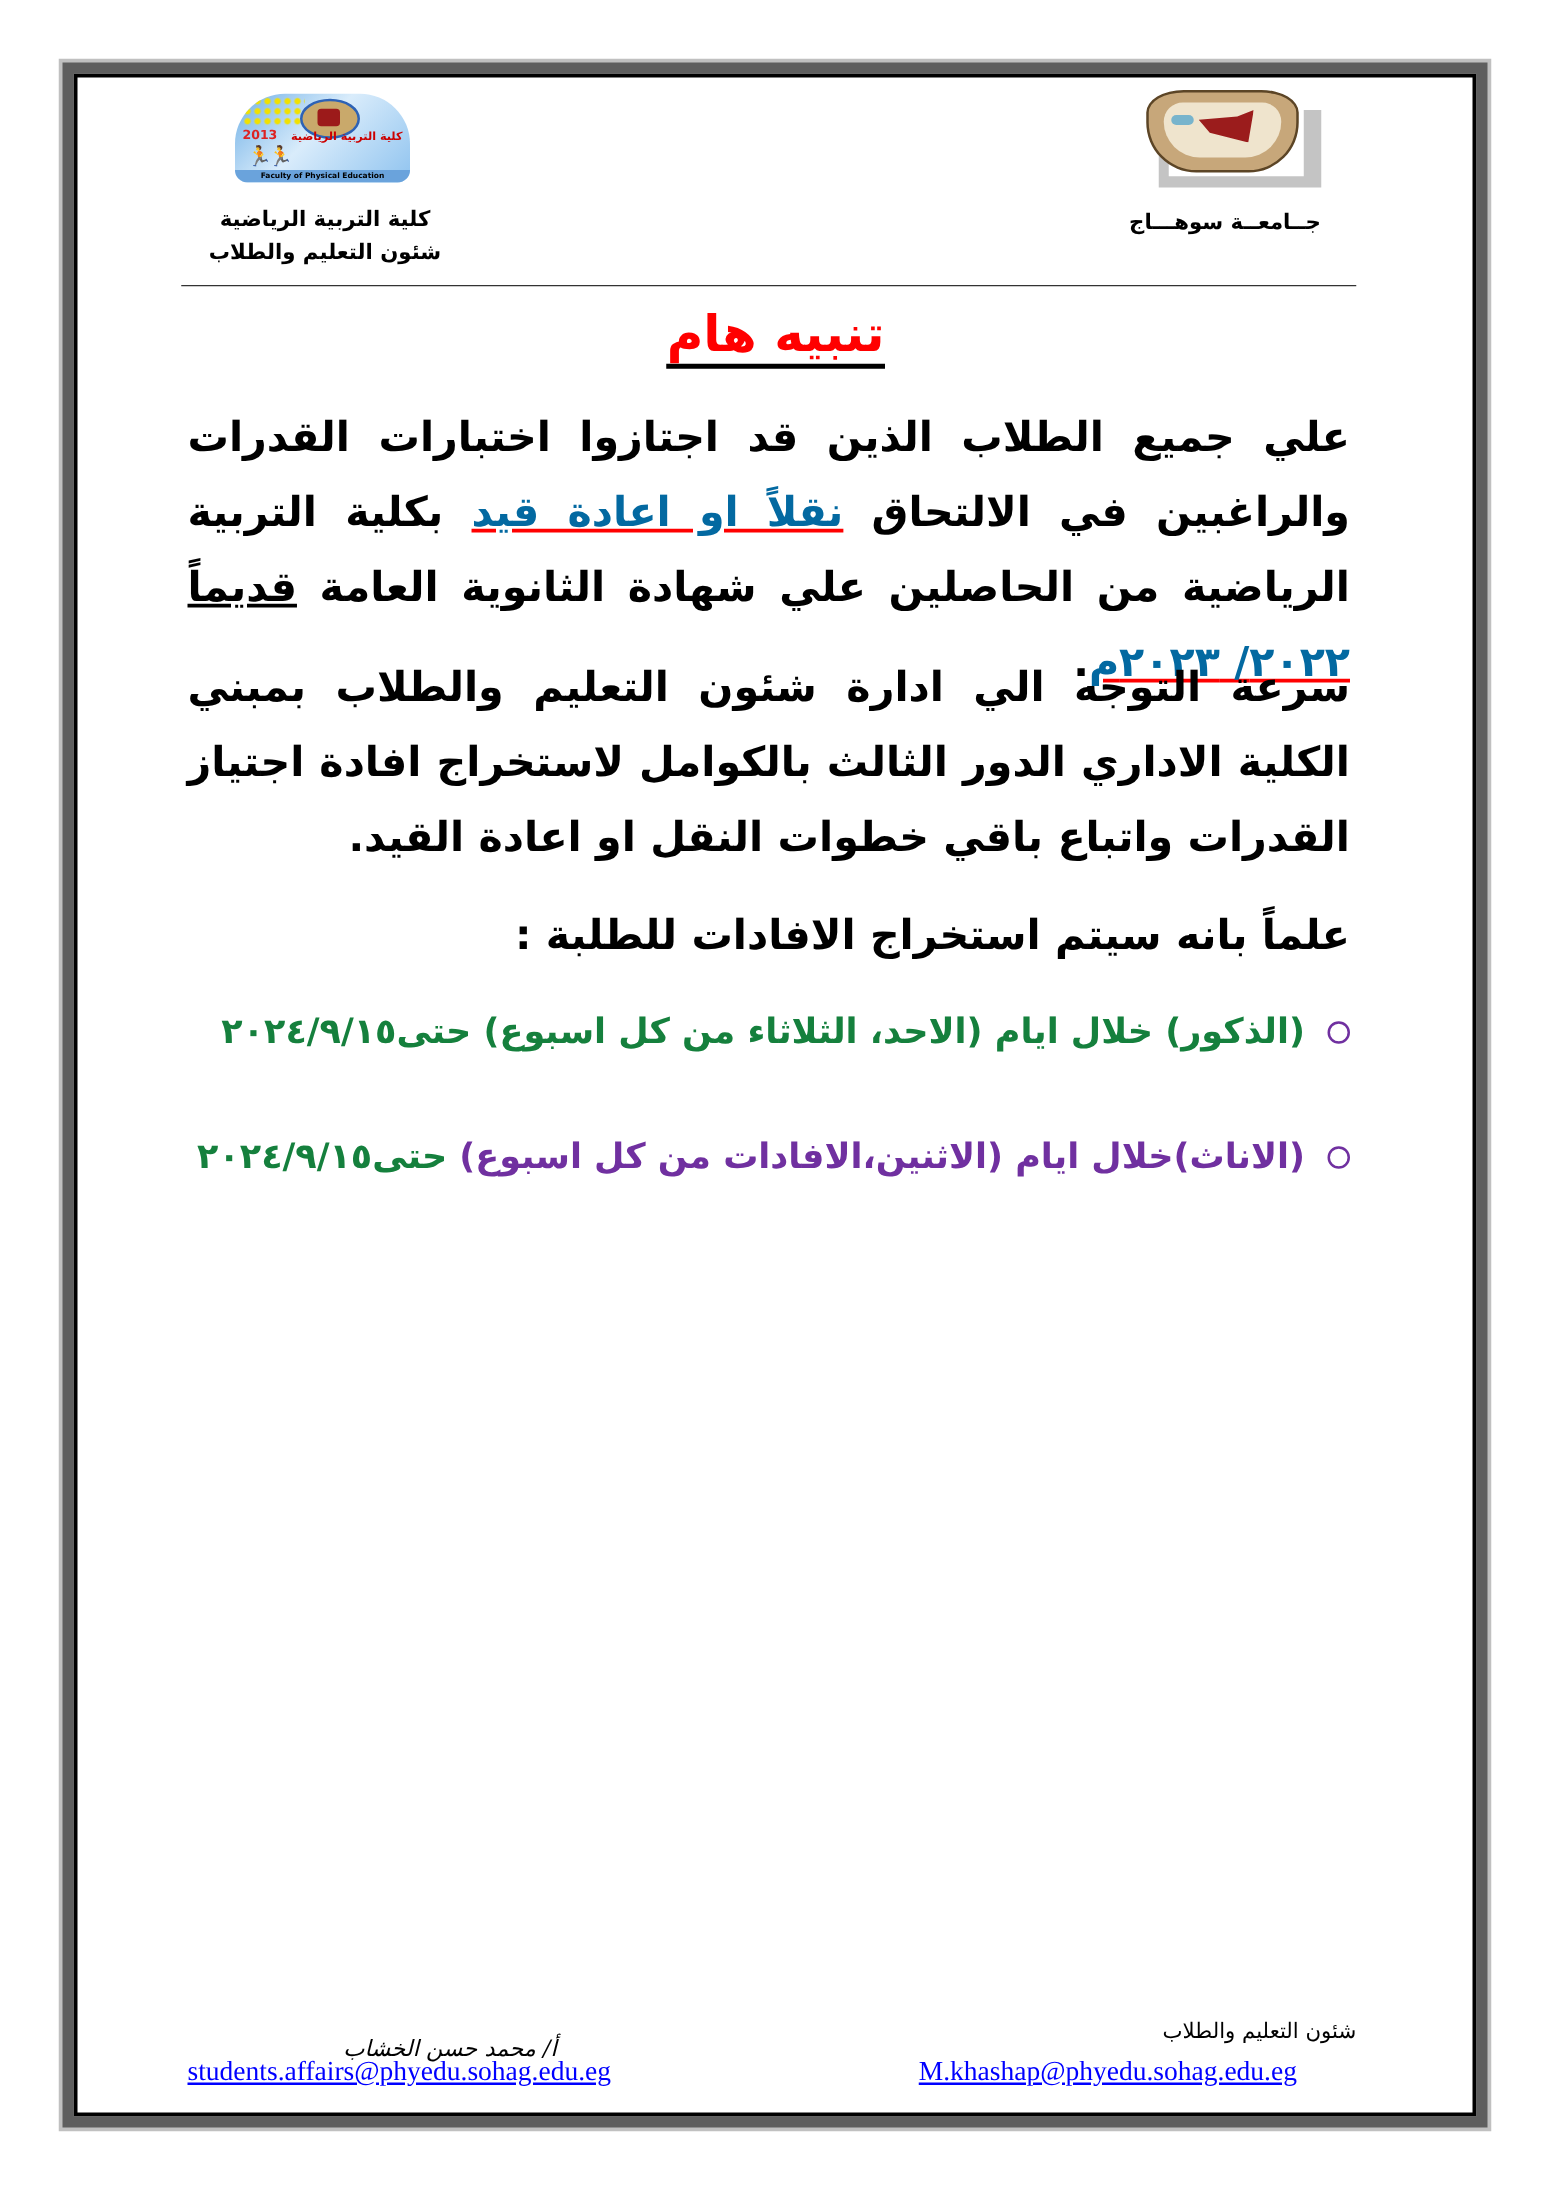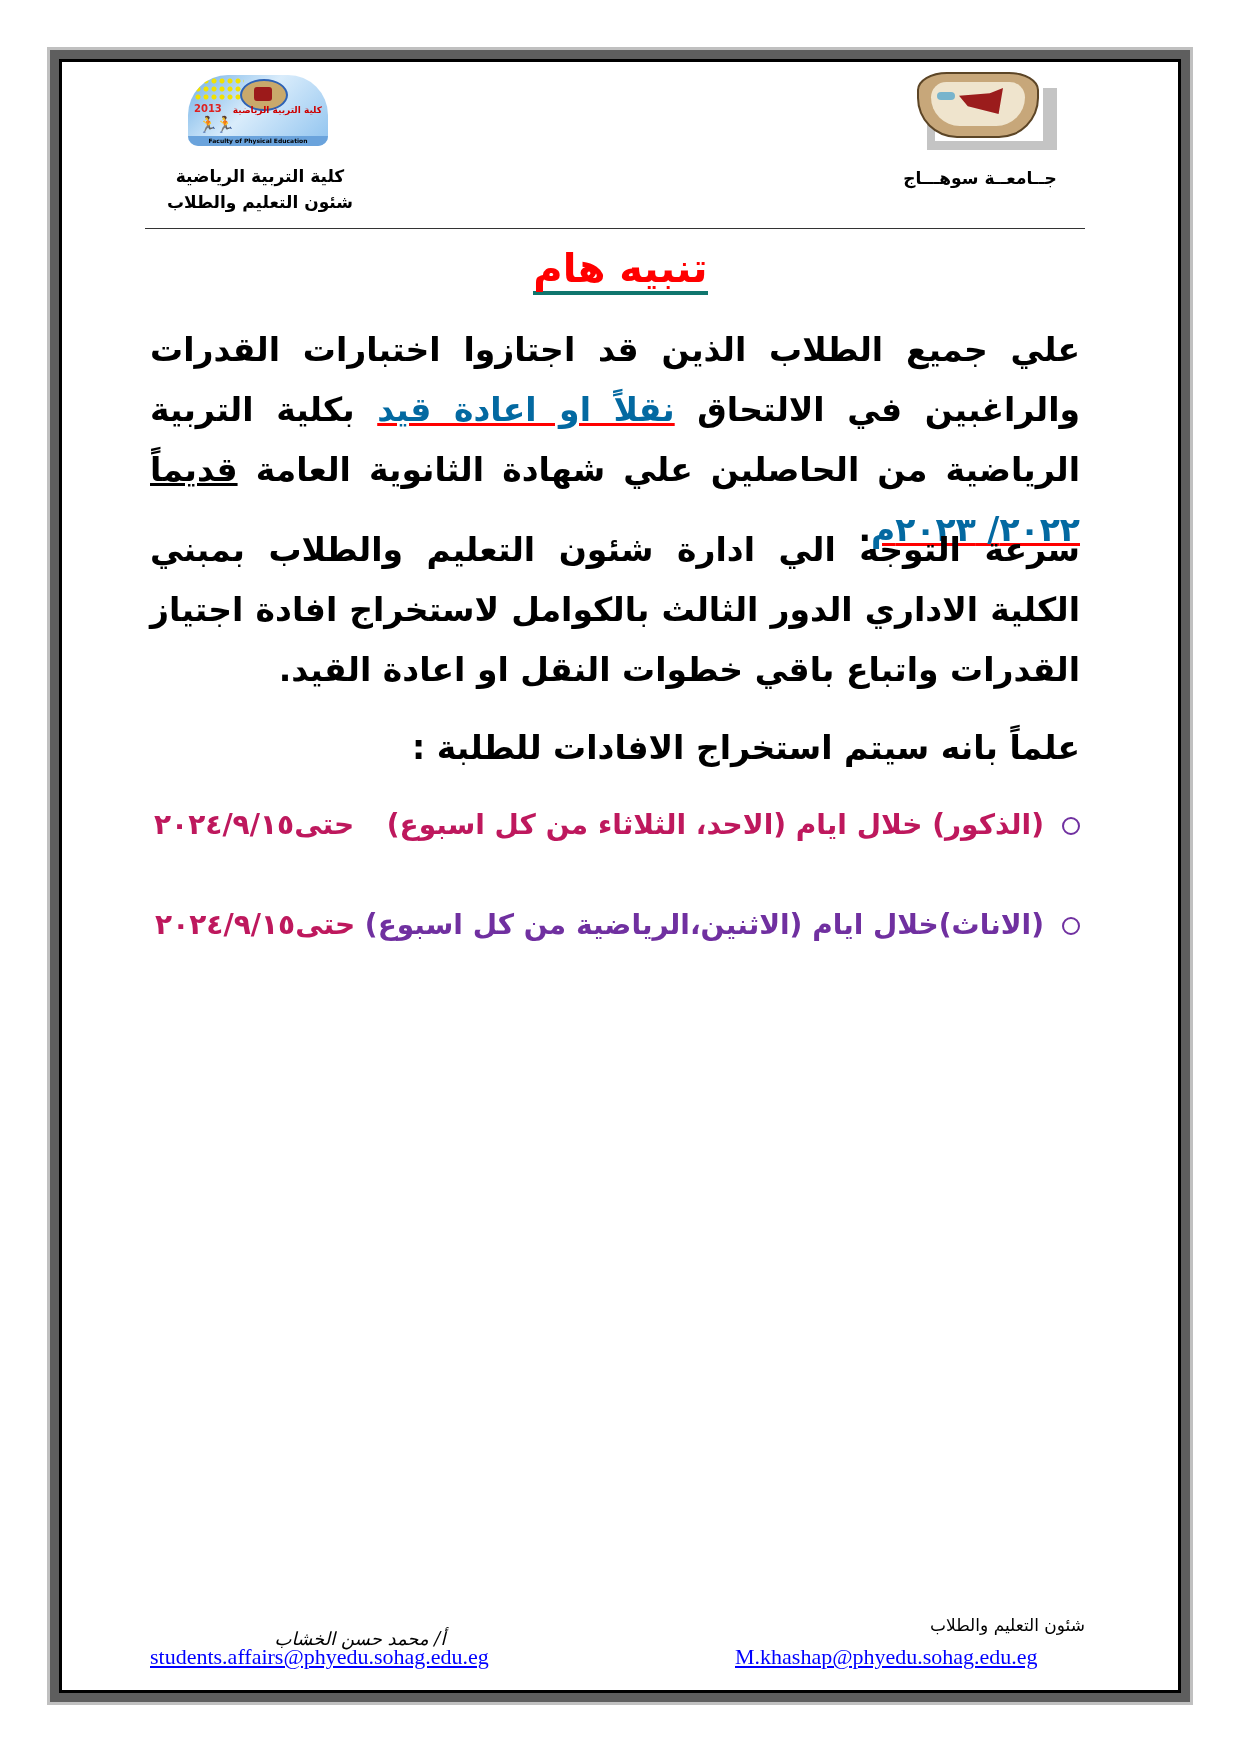--- a/index.html
+++ b/index.html
@@ -17,29 +17,29 @@
   .logo-left .dots { position:absolute; left:6px; top:2px; width:50px; height:24px; background:radial-gradient(circle,#f1e100 2px,transparent 3px) 0 0/8px 8px; }
   .logo-right-shadow { left:927px; top:88px; width:130px; height:62px; background:#c4c4c4; }
   .logo-right-shadow::after { content:""; position:absolute; left:8px; top:0; width:108px; height:53px; background:#fff; }
   .logo-right { left:917px; top:72px; width:122px; height:66px; background:#c7a77a; border:2px solid #5c4526; border-radius:30px 30px 40px 40px / 18px 18px 40px 40px; box-sizing:border-box; }
   .logo-right .ins { position:absolute; left:12px; top:8px; right:12px; bottom:10px; background:#efe4cd; border-radius:16px 16px 30px 30px; }
   .logo-right .red { position:absolute; left:40px; top:14px; width:44px; height:26px; background:#9b1c1c; clip-path:polygon(0 30%,70% 20%,100% 0,90% 100%,20% 70%); }
   .logo-right .icon { position:absolute; left:18px; top:18px; width:18px; height:8px; background:#78b4cc; border-radius:4px; }
   .hdr-text { font:bold 17px "DejaVu Sans", sans-serif; color:#000; direction:rtl; text-align:center; }
   .rule { left:145px; top:228px; width:940px; height:0; border-top:1.5px solid #333; }
   .title { left:0; width:1241px; top:245px; text-align:center; font:bold 40px "DejaVu Sans", sans-serif; color:#ff0000; direction:rtl; }
-  .title span { border-bottom:4px solid #0f766e; padding-bottom:0; }
+  .title span { border-bottom:4px solid #000000; padding-bottom:0; }
   .para { left:150px; width:930px; direction:rtl; text-align:justify; text-align-last:right; font:bold 33px "DejaVu Sans", sans-serif; color:#000; line-height:60px; }
   .red { color:#0369a1; }
   .ul-red { text-decoration:underline; text-decoration-color:#ff0000; text-decoration-thickness:3px; }
   .ul-black { text-decoration:underline; text-decoration-thickness:3px; }
   .note { left:150px; width:930px; top:728px; direction:rtl; text-align:right; font:bold 33px "DejaVu Sans", sans-serif; color:#000; }
   .bullet { left:150px; width:930px; direction:rtl; text-align:right; font:bold 28px "DejaVu Sans", sans-serif; white-space:nowrap; }
   .bullet .circ { display:inline-block; width:14px; height:14px; border:2px solid #7030a0; border-radius:50%; margin-left:18px; vertical-align:middle; }
-  .blue { color:#be185d;margin-left:23px; }
+  .blue { color:#15803d; }
   .purple { color:#7030a0; }
   .foot-ar { font:17px "DejaVu Sans", sans-serif; color:#000; direction:rtl; }
   .sig { font:italic 18px "DejaVu Serif", serif; color:#000; direction:rtl;margin-top:16px; }
   .email { font:22px "Liberation Serif", serif; color:#0000ff; text-decoration:underline; }
 </style>
 </head>
 <body>
 
 <div class="frame-outer"></div>
 <div class="frame-inner"></div>
@@ -72,19 +72,19 @@
 </div>
 
 <div class="abs para" style="top:520px;">سرعة التوجه الي ادارة شئون التعليم والطلاب بمبني الكلية الاداري الدور الثالث بالكوامل لاستخراج افادة اجتياز القدرات واتباع باقي خطوات النقل او اعادة القيد.</div>
 
 <div class="abs note">علماً بانه سيتم استخراج الافادات للطلبة :</div>
 
 <div class="abs bullet" style="top:808px;">
   <span class="circ"></span><span class="blue">(الذكور) خلال ايام (الاحد، الثلاثاء من كل اسبوع)</span><span class="blue"> حتى٢٠٢٤/٩/١٥</span>
 </div>
 <div class="abs bullet" style="top:908px;">
-  <span class="circ"></span><span class="purple">(الاناث)خلال ايام (الاثنين،الرياضية من كل اسبوع)</span><span class="blue"> حتى٢٠٢٤/٩/١٥</span>
+  <span class="circ"></span><span class="purple">(الاناث)خلال ايام (الاثنين،الافادات من كل اسبوع)</span><span class="blue"> حتى٢٠٢٤/٩/١٥</span>
 </div>
 
 <div class="abs sig" style="left:270px;width:180px;top:1612px;text-align:center;">أ/ محمد حسن الخشاب</div>
 <div class="abs foot-ar" style="left:880px;width:205px;top:1615px;text-align:right;">شئون التعليم والطلاب</div>
 <a class="abs email" style="left:150px;top:1644px;">students.affairs@phyedu.sohag.edu.eg</a>
 <a class="abs email" style="left:735px;top:1644px;">M.khashap@phyedu.sohag.edu.eg</a>
 
 </body></html>

